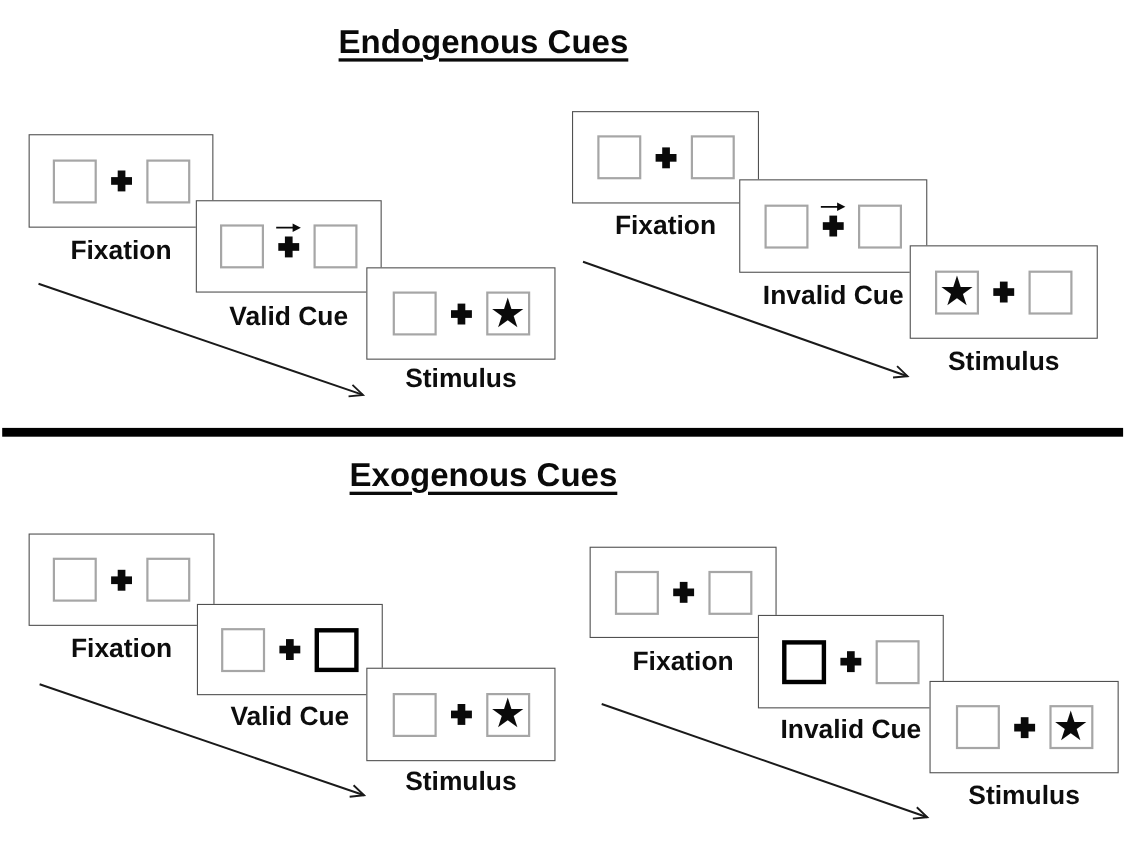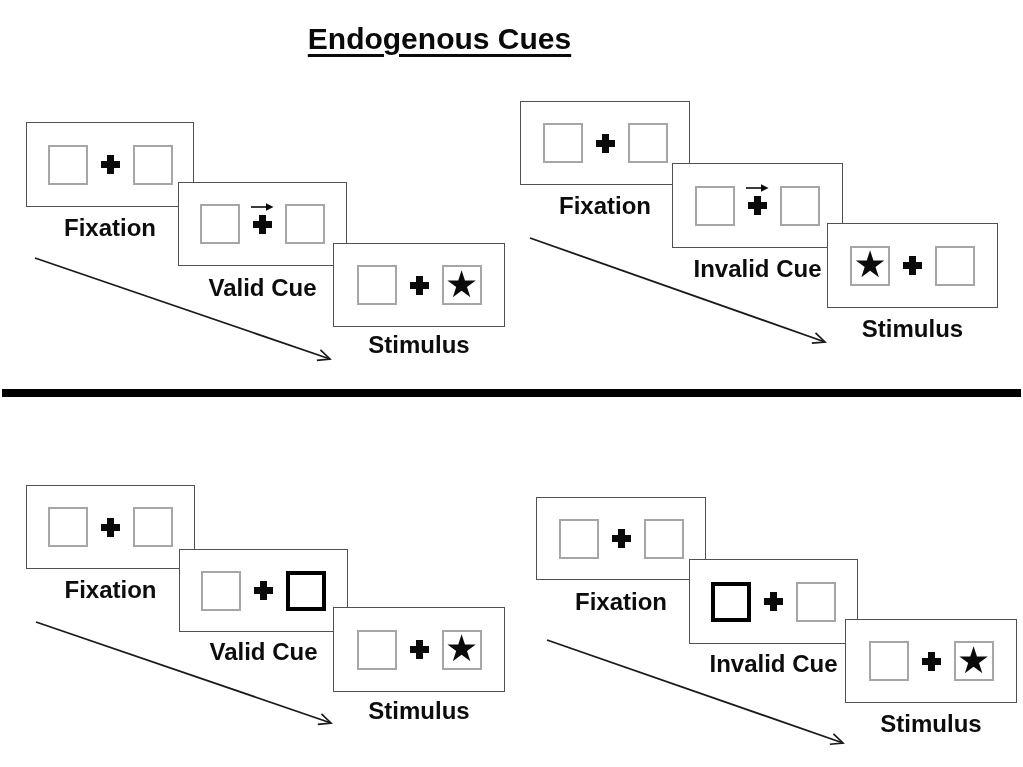--- a/index.html
+++ b/index.html
@@ -84,20 +84,21 @@
 
   .overlay{position:absolute;left:0;top:0;pointer-events:none;}
 </style>
 </head>
 <body>
 
 <div class="canvas">
 
   <div class="sec-title t-endo">Endogenous Cues</div>
   <div class="divider"></div>
+  <div class="sec-title t-exo">Exogenous Cues</div>
 
   <div class="panel p-tl-fix">
     <span class="sq"></span>
     <span class="cue-col">
         <span class="plus"></span>
       </span>
     <span class="sq"></span>
   </div>
   <div class="plabel l-tl-fix">Fixation</div>
 

